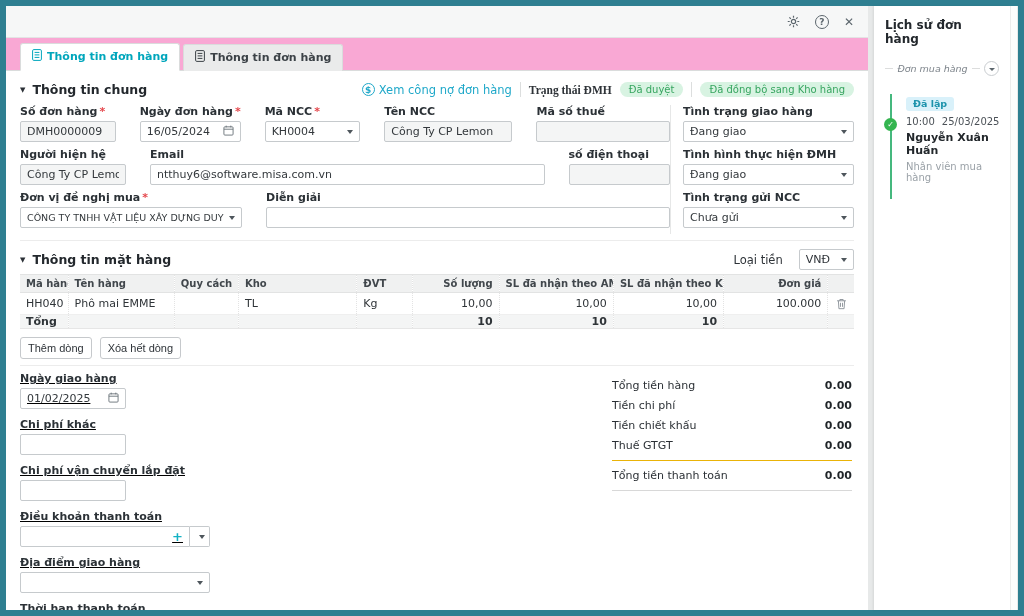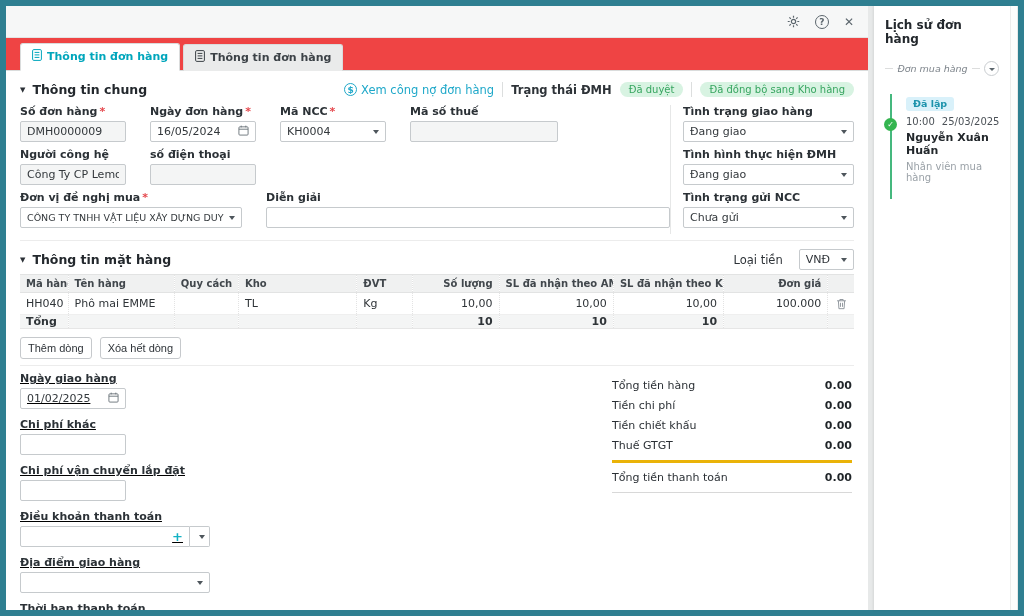--- a/index.html
+++ b/index.html
@@ -10,34 +10,34 @@
 
   
   .main-panel { width:862px; background:#fff; display:flex; flex-direction:column; min-width:0; }
   .titlebar { height:32px; background:#f6f7f7; border-bottom:1px solid #e3e4e4; display:flex; align-items:center; padding:0 14px; flex:0 0 auto; }
   .title { font-size:13.5px; font-weight:bold; color:#1f2428; }
   .titlebar-actions { margin-left:auto; display:flex; align-items:center; gap:15px; }
   .icon-btn { display:flex; align-items:center; justify-content:center; color:#5c666d; cursor:pointer; }
   .help-circle { width:14px; height:14px; border:1.2px solid #5c666d; border-radius:50%; font-size:9px; display:flex; align-items:center; justify-content:center; color:#5c666d; font-weight:bold; }
   .close-x { font-size:12px; color:#5c666d; }
 
-  .tabstrip { background:#ef4444; border-bottom:1px solid #dadcdc; display:flex; align-items:flex-end; padding:5px 14px 0 14px; gap:3px; flex:0 0 auto; }
+  .tabstrip { background:#f9a8d4; border-bottom:1px solid #dadcdc; display:flex; align-items:flex-end; padding:5px 14px 0 14px; gap:3px; flex:0 0 auto; }
   .tab { display:flex; align-items:center; gap:5px; font-size:11px; font-weight:bold; padding:5px 11px 6px 11px; border:1px solid #dadcdc; border-bottom:none; border-radius:3px 3px 0 0; background:#eaebeb; color:#3c4247; margin-bottom:-1px; cursor:pointer; }
   .tab.active { background:#fff; color:#00a6bc; border-bottom:1px solid #fff; }
 
   .content { flex:1; background:#fff; padding:0 14px; overflow:hidden; position:relative; }
 
   .sec-row { display:flex; align-items:center; margin-top:9px; height:19px; }
   .sec-caret { font-size:7px; color:#2b3036; margin-right:7px; }
   .sec-title { font-size:12.5px; font-weight:bold; color:#23282d; }
   .sec-right { margin-left:auto; display:flex; align-items:center; gap:8px; }
   .debt-link { display:flex; align-items:center; gap:4px; color:#1fa8c9; font-size:11.5px; cursor:pointer; }
   .dollar-ic { width:13px; height:13px; border:1.1px solid #1fa8c9; border-radius:50%; font-size:9px; display:flex; align-items:center; justify-content:center; font-weight:bold; }
   .vsep { width:1px; height:15px; background:#dcdede; }
-  .status-lbl { font-size:11.5px; color:#2e3338; font-weight:bold; }
+  .status-lbl { font-size:11.5px; color:#2e3338; font-weight:bold;font-family:Liberation Serif, serif; }
   .badge-green { background:#d8f3e2; color:#36a55f; font-size:10px; padding:2px 9px; border-radius:9px; white-space:nowrap; }
 
   
   .fields { display:flex; margin-top:6px; }
   .fields-left { width:650px; }
   .fields-right { flex:1; border-left:1px solid #e6e7e7; padding-left:12px; margin-left:0; }
   .frow { display:flex; gap:24px; margin-bottom:6px; }
   .f .lbl { font-size:11px; font-weight:bold; color:#2b3136; margin-bottom:3px; white-space:nowrap; overflow:hidden; }
   .req { color:#e5484d; margin-left:2px; }
   .box { height:21px; border:1px solid #c6cacd; border-radius:2px; background:#fff; display:flex; align-items:center; padding:0 6px; font-size:11px; color:#33383c; }
@@ -72,21 +72,21 @@
   .fblock { margin-bottom:9px;text-decoration:underline; }
   .fblock .lbl { font-size:11px; font-weight:bold; color:#2b3136; margin-bottom:3px; }
   .split { display:flex; }
   .split .seg { width:20px; height:21px; border:1px solid #c6cacd; border-left:none; border-radius:0 2px 2px 0; display:flex; align-items:center; justify-content:center; background:#fff; cursor:pointer; }
   .split .box { border-radius:2px 0 0 2px; }
   .w190{width:190px;} .w170{width:170px;}
 
   .totals { margin-left:auto; width:240px; margin-top:3px; margin-right:2px; }
   .trow { display:flex; justify-content:space-between; padding:3.5px 0; font-size:11px; color:#2b3035; }
   .trow .tv { font-weight:bold; color:#1f2428; }
-  .trow.grand { border-top:3px solid #eab308; margin-top:5px; padding-top:8px; padding-bottom:8px; border-bottom:1px solid #d8d8d8; }
+  .trow.grand { border-top:1px solid #eab308; margin-top:5px; padding-top:8px; padding-bottom:8px; border-bottom:1px solid #d8d8d8; }
 
   
   .gap { width:6px; }
   .sidebar { width:136px; background:#fff; box-shadow:-1px 0 2px rgba(0,0,0,0.08); padding:12px 11px; flex:0 0 auto; }
   .sb-title { font-size:12px; font-weight:bold; color:#23282d; }
   .sb-group { display:flex; align-items:center; gap:4px; margin-top:15px; }
   .sb-line { flex:1; height:1px; background:#dcdddd; }
   .sb-group-label { font-size:9.5px; font-style:italic; color:#7c838a; white-space:nowrap; }
   .sb-chevbtn { width:15px; height:15px; border:1px solid #c9cdd0; border-radius:50%; display:flex; align-items:center; justify-content:center; background:#fff; cursor:pointer; flex:0 0 auto; }
   .sb-chev { width:0; height:0; border-left:3px solid transparent; border-right:3px solid transparent; border-top:3.5px solid #5c666d; margin-top:1px; }
@@ -189,33 +189,45 @@
                       </svg></span>
                   </div>
               </div>
               <div class="f w105">
                 <div class="lbl"><span>Mã NCC</span><span class="req">*</span></div>
                 <div class="box">
                     <span class="val">KH0004</span>
                     <span class="dd"></span>
                   </div>
               </div>
+              <div class="f w140">
+                <div class="lbl">Tên NCC</div>
+                <div class="box dis">
+                    <span class="val">Công Ty CP Lemon</span>
+                  </div>
+              </div>
               <div class="f w146">
                 <div class="lbl">Mã số thuế</div>
                 <div class="box dis">
                     <span class="val"></span>
                   </div>
               </div>
             </div>
 
             <div class="frow">
               <div class="f w105">
-                <div class="lbl">Người công hệ</div>
+                <div class="lbl">Người hiện hệ</div>
                 <div class="box dis">
                     <span class="val">Công Ty CP Lemon</span>
+                  </div>
+              </div>
+              <div class="f w410">
+                <div class="lbl">Email</div>
+                <div class="box">
+                    <span class="val">ntthuy6@software.misa.com.vn</span>
                   </div>
               </div>
               <div class="f w105">
                 <div class="lbl">số điện thoại</div>
                 <div class="box dis">
                     <span class="val"></span>
                   </div>
               </div>
             </div>
 

